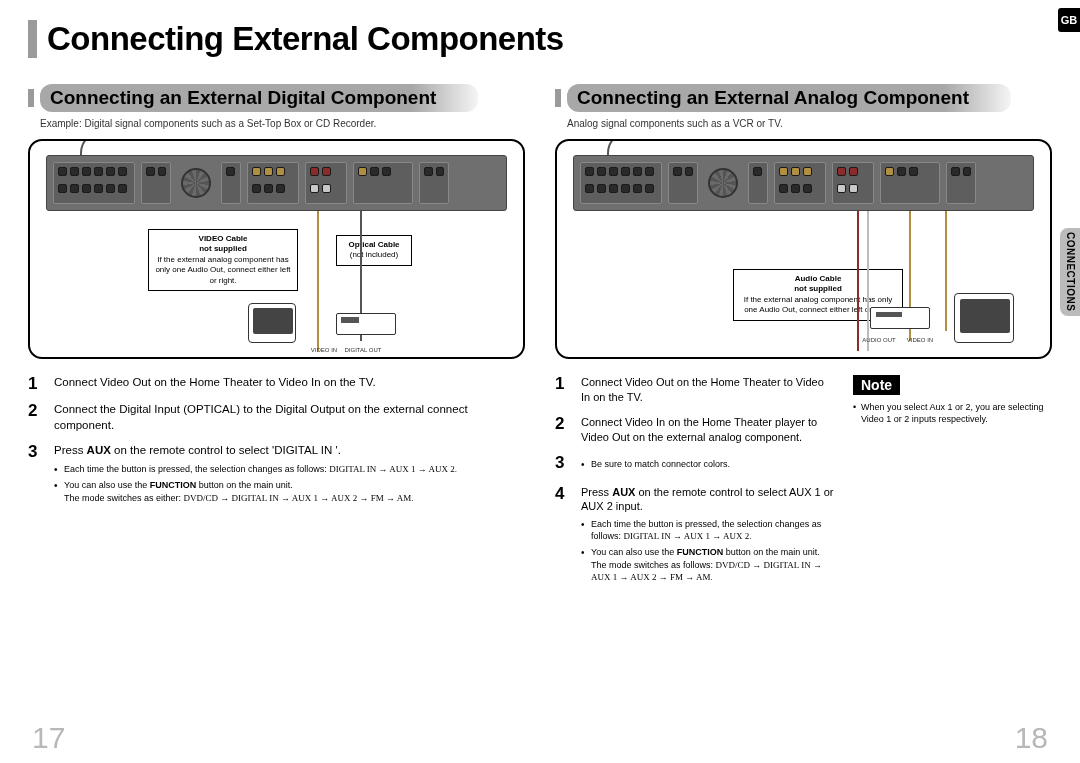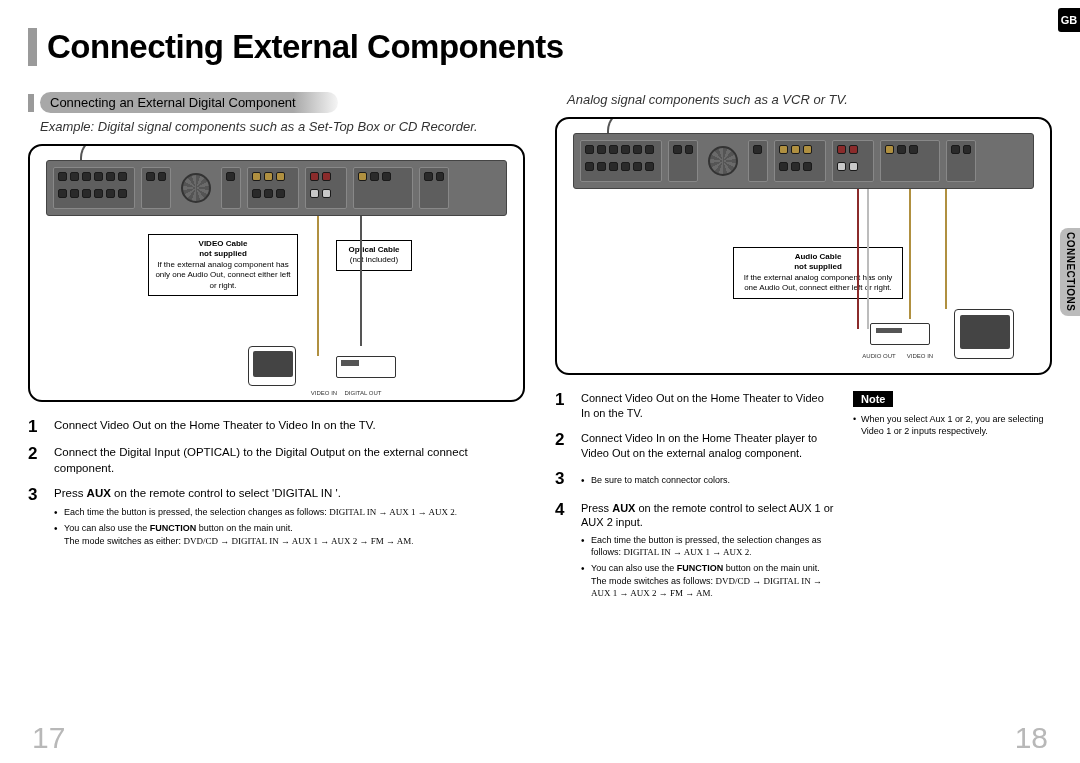--- a/index.html
+++ b/index.html
@@ -48,21 +48,20 @@
     justify-content: center;
     writing-mode: vertical-rl;
     border-top-left-radius: 8px;
     border-bottom-left-radius: 8px;
     letter-spacing: 0.5px;
   }
   .title-bar {
     display: flex;
     align-items: flex-start;
     margin-bottom: 26px;
-    margin-top: 8px;
   }
   .title-bar .accent {
     width: 9px;
     height: 38px;
     background: #9a9a9a;
     margin-right: 10px;
   }
   .title-bar h1 {
     font-size: 33px;
     font-weight: 800;
@@ -80,37 +79,36 @@
     margin-bottom: 6px;
   }
   .section-head .accent {
     width: 6px;
     height: 18px;
     background: #9a9a9a;
     margin-right: 6px;
   }
   .section-head .label {
     background: linear-gradient(to right, #a8a8a8 85%, #f5f5f5 100%);
-    font-weight: normal;
-    font-size: 13px;
+    font-weight: bold;
+    font-size: 19px;
     padding: 3px 42px 3px 10px;
     border-radius: 12px;
     color: #000;
   }
   .subcaption {
-    font-size: 13px;
+    font-size: 10px;
     color: #333;
     margin-bottom: 10px;
     padding-left: 12px;
-    font-style: italic;
   }
   .diagram-box {
     border: 2px solid #000;
     border-radius: 14px;
-    height: 258px;
+    height: 220px;
     position: relative;
     background: #fff;
     overflow: hidden;
     padding: 14px 10px;
   }
   .rear-panel {
     background: #6f6f6f;
     border: 1px solid #444;
     border-radius: 3px;
     height: 56px;
@@ -235,21 +233,21 @@
     display: grid;
     grid-template-columns: 280px 1fr;
     gap: 18px;
     margin-top: 16px;
     font-size: 11px;
   }
   .note-label {
     display: inline-block;
     background: #000;
     color: #fff;
-    font-size: 11px;
+    font-size: 14px;
     font-weight: bold;
     padding: 2px 8px;
     margin-bottom: 6px;
   }
   .note-list {
     font-size: 9px;
     line-height: 1.35;
     list-style: none;
   }
   .note-list li {
@@ -403,20 +401,24 @@
             <li><span>Each time the button is pressed, the selection changes as follows: </span><span class="serif">DIGITAL IN → AUX 1 → AUX 2.</span></li>
             <li><span>You can also use the </span><b>FUNCTION</b><span> button on the main unit.</span><br>
               <span>The mode switches as either: </span><span class="serif">DVD/CD → DIGITAL IN → AUX 1 → AUX 2 → FM → AM.</span></li>
           </ul>
         </div>
           </div>
       </div>
     </div>
 
     <div>
+      <div class="section-head">
+        <div class="accent"></div>
+        <div class="label">Connecting an External Analog Component</div>
+      </div>
       <div class="subcaption">Analog signal components such as a VCR or TV.</div>
 
       <div class="diagram-box">
         <div class="cord"></div>
         <div class="rear-panel">
           <div class="grp" style="width:82px">
             <div class="port-row">
                 <div class="port"></div>
                 <div class="port"></div>
                 <div class="port"></div>

